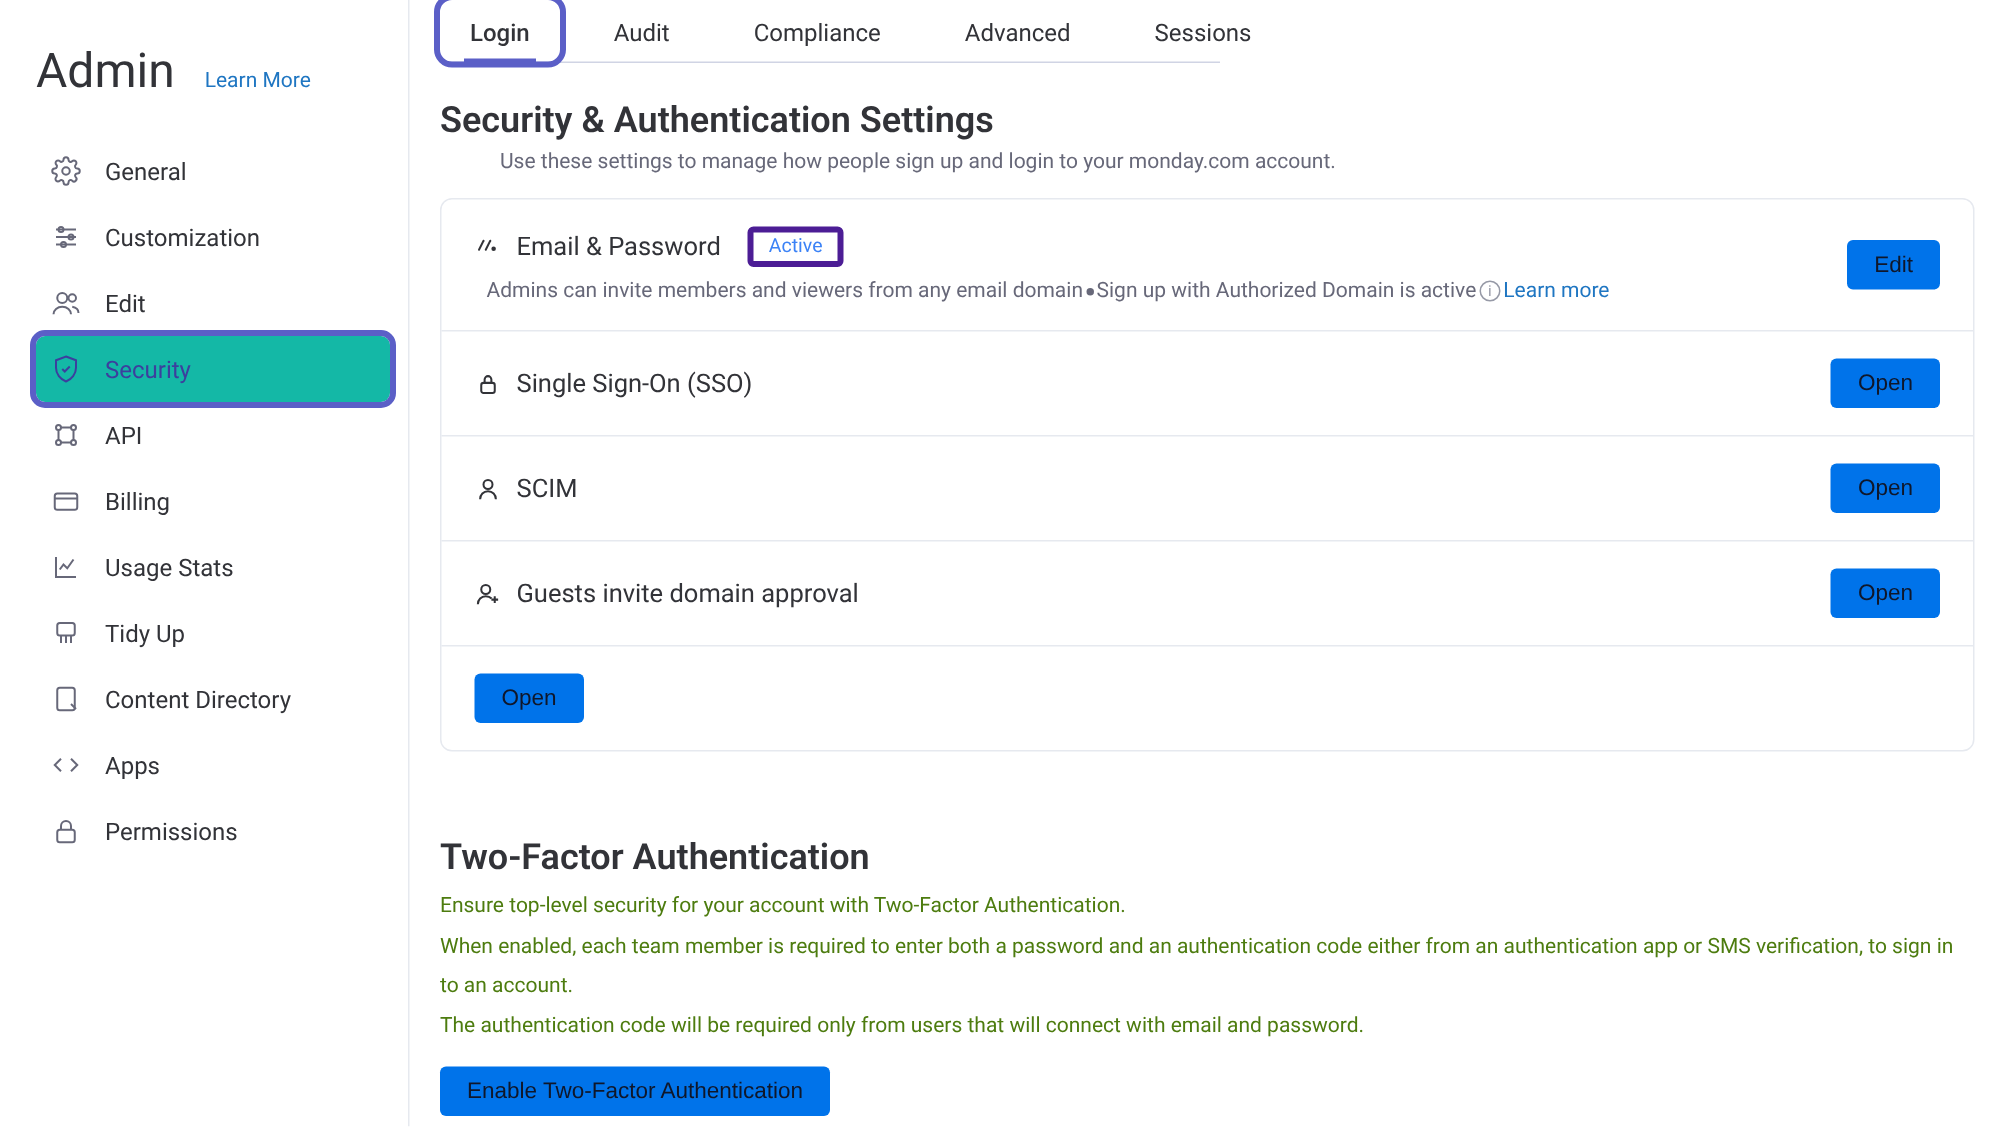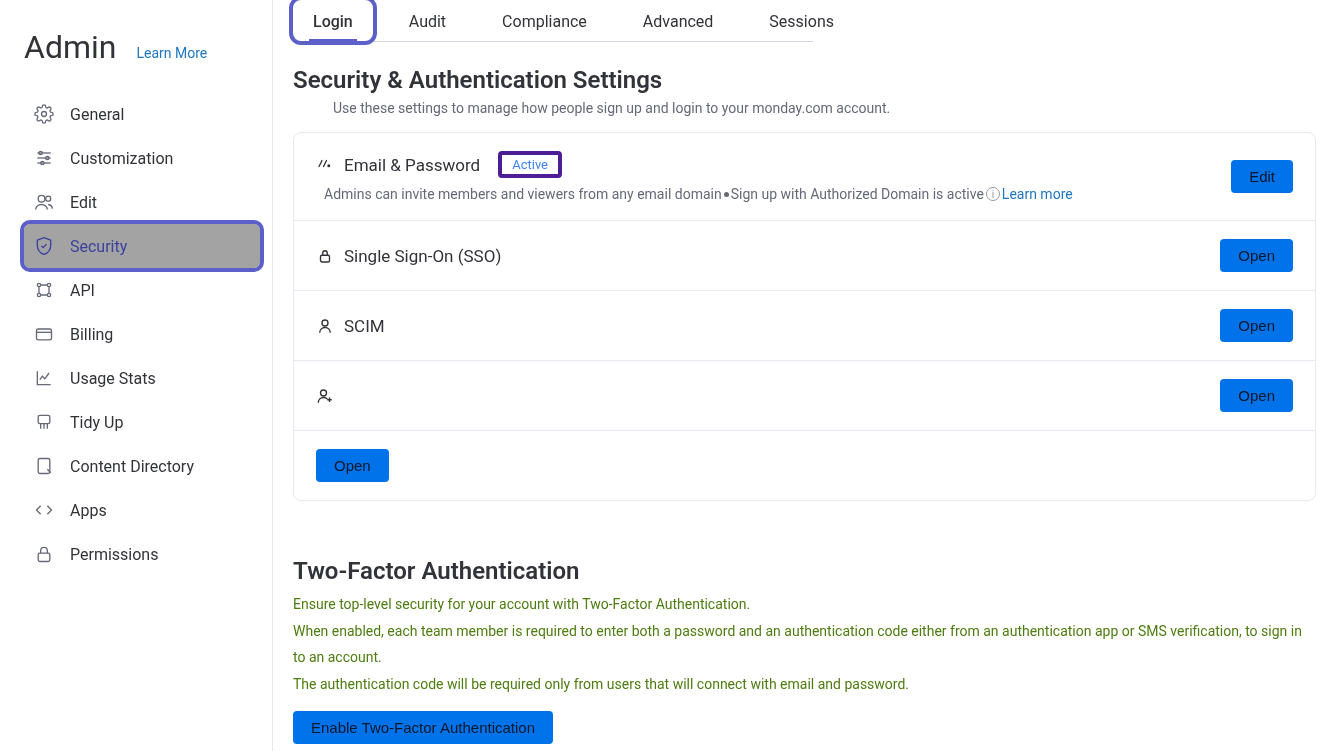--- a/index.html
+++ b/index.html
@@ -40,21 +40,21 @@
     align-items: center;
     gap: 16px;
     height: 44px;
     padding: 0 10px;
     border-radius: 6px;
     cursor: pointer;
     font-size: 16px;
     color: #323338;
   }
   .nav-item.active {
-    background: #a3a3a3;
+    background: #14b8a6;
     outline: 4px solid #5b5fc7;
     color: #3c3f9e;
   }
   .nav-item.active svg { stroke: #3c3f9e; }
   .nav-icon {
     width: 20px;
     height: 20px;
     flex-shrink: 0;
     display: flex;
     align-items: center;
@@ -400,20 +400,21 @@
       <div class="card">
         <div class="card-left">
           <div class="card-title-row">
             <span class="icon">
                 <svg viewBox="0 0 24 24">
                   <circle cx="10" cy="8" r="4"></circle>
                   <path d="M3 21c0-4 3-7 7-7 2 0 4 .8 5.2 2"></path>
                   <path d="M18 14v6M15 17h6"></path>
                 </svg>
               </span>
+            <span>Guests invite domain approval</span>
           </div>
         </div>
         <button class="btn">Open</button>
       </div>
 
       <div class="card">
         <button class="btn">Open</button>
       </div>
 
     </div>

